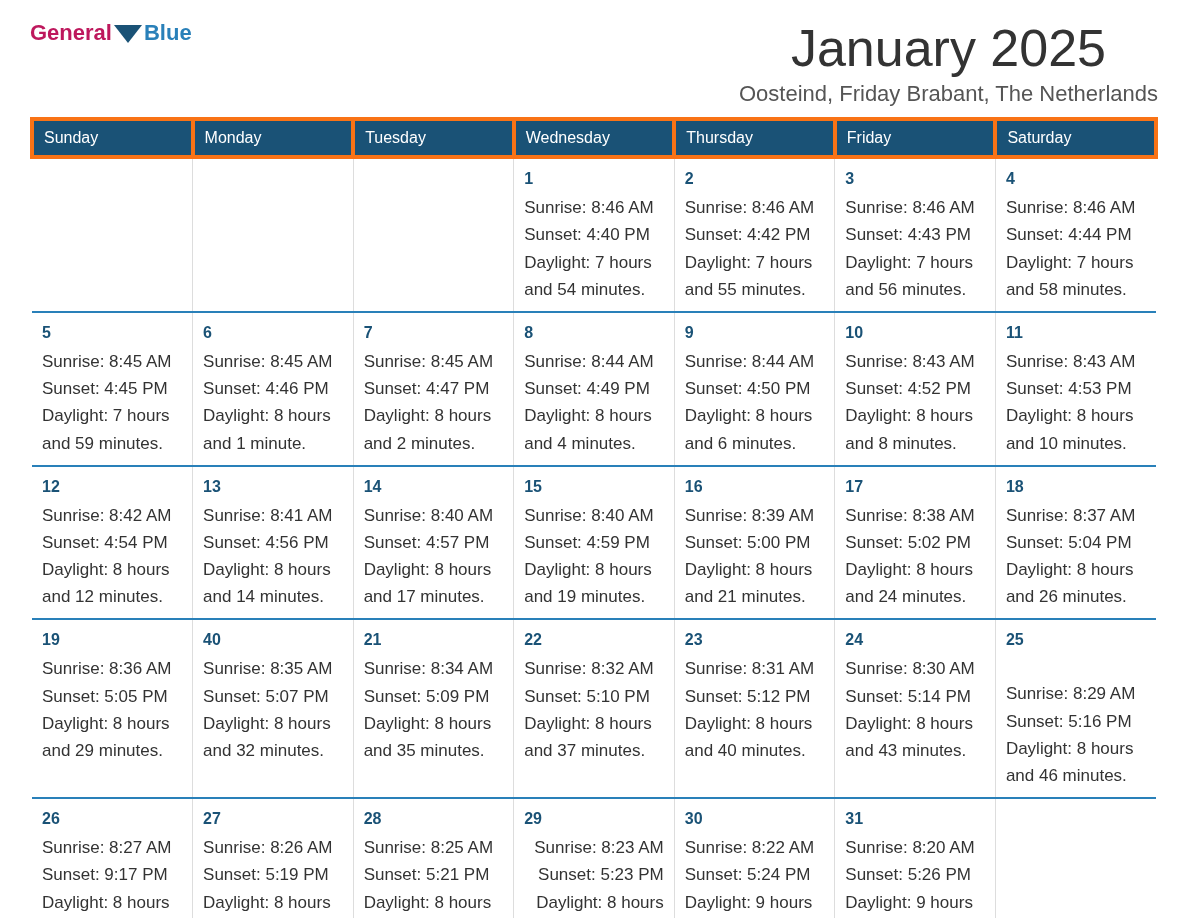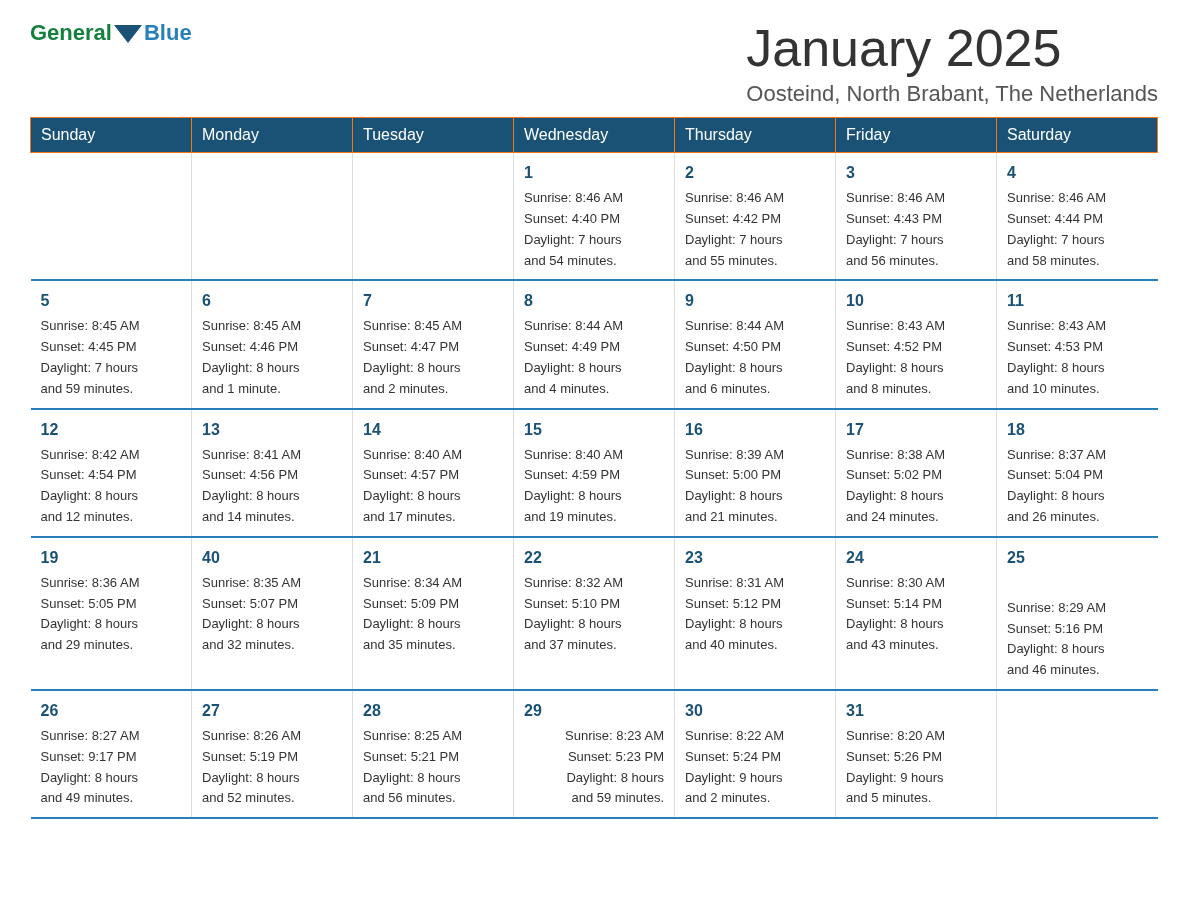--- a/index.html
+++ b/index.html
@@ -23,28 +23,28 @@
       align-items: flex-start;
     }
     .logo-text {
       display: flex;
       align-items: center;
       font-size: 22px;
       font-weight: bold;
       color: #333;
     }
     .logo-general {
-      color: #15803d;
+      color: #be185d;
       text-align: right;
     }
     .logo-blue {
       color: #2980b9;
     }
     .title-section {
-      text-align: left;
+      text-align: center;
     }
     .month-title {
       font-size: 52px;
       font-weight: normal;
       color: #333;
       line-height: 1.1;
     }
     .location {
       font-size: 22px;
       color: #555;
@@ -57,21 +57,21 @@
     }
     .calendar thead tr {
       background-color: #1a5276;
     }
     .calendar thead th {
       color: #fff;
       font-size: 16px;
       font-weight: normal;
       padding: 8px 10px;
       text-align: left;
-      border: 1px solid #f97316;
+      border: 4px solid #f97316;
     }
     .calendar tbody tr {
       border-bottom: 2px solid #2980b9;
     }
     .calendar tbody td {
       vertical-align: top;
       padding: 8px 10px;
       border-right: 1px solid #ddd;
       width: 14.28%;
       min-height: 90px;
@@ -83,21 +83,21 @@
       border-right: none;
     }
     .day-number {
       font-size: 16px;
       font-weight: bold;
       color: #1a5276;
       display: block;
       margin-bottom: 3px;
     }
     .day-info {
-      font-size: 13px;
+      font-size: 17px;
       color: #333;
       line-height: 1.6;
     }
     .empty-cell {
       background: #fff;
     }
   </style>
 </head>
 <body>
 
@@ -106,21 +106,21 @@
     <div class="logo-text">
       <span class="logo-general">General</span>
       <svg width="28" height="24" viewBox="0 0 28 24" style="margin:0 2px;">
         <polygon points="14,22 0,4 28,4" fill="#1a5276"></polygon>
       </svg>
       <span class="logo-blue">Blue</span>
     </div>
   </div>
   <div class="title-section">
     <div class="month-title">January 2025</div>
-    <div class="location">Oosteind, North Brabant, The Netherlands</div>
+    <div class="location">Oosteind, Friday Brabant, The Netherlands</div>
   </div>
 </div>
 
 <table class="calendar">
   <thead>
     <tr>
       <th>Sunday</th>
       <th>Monday</th>
       <th>Tuesday</th>
       <th>Wednesday</th>

